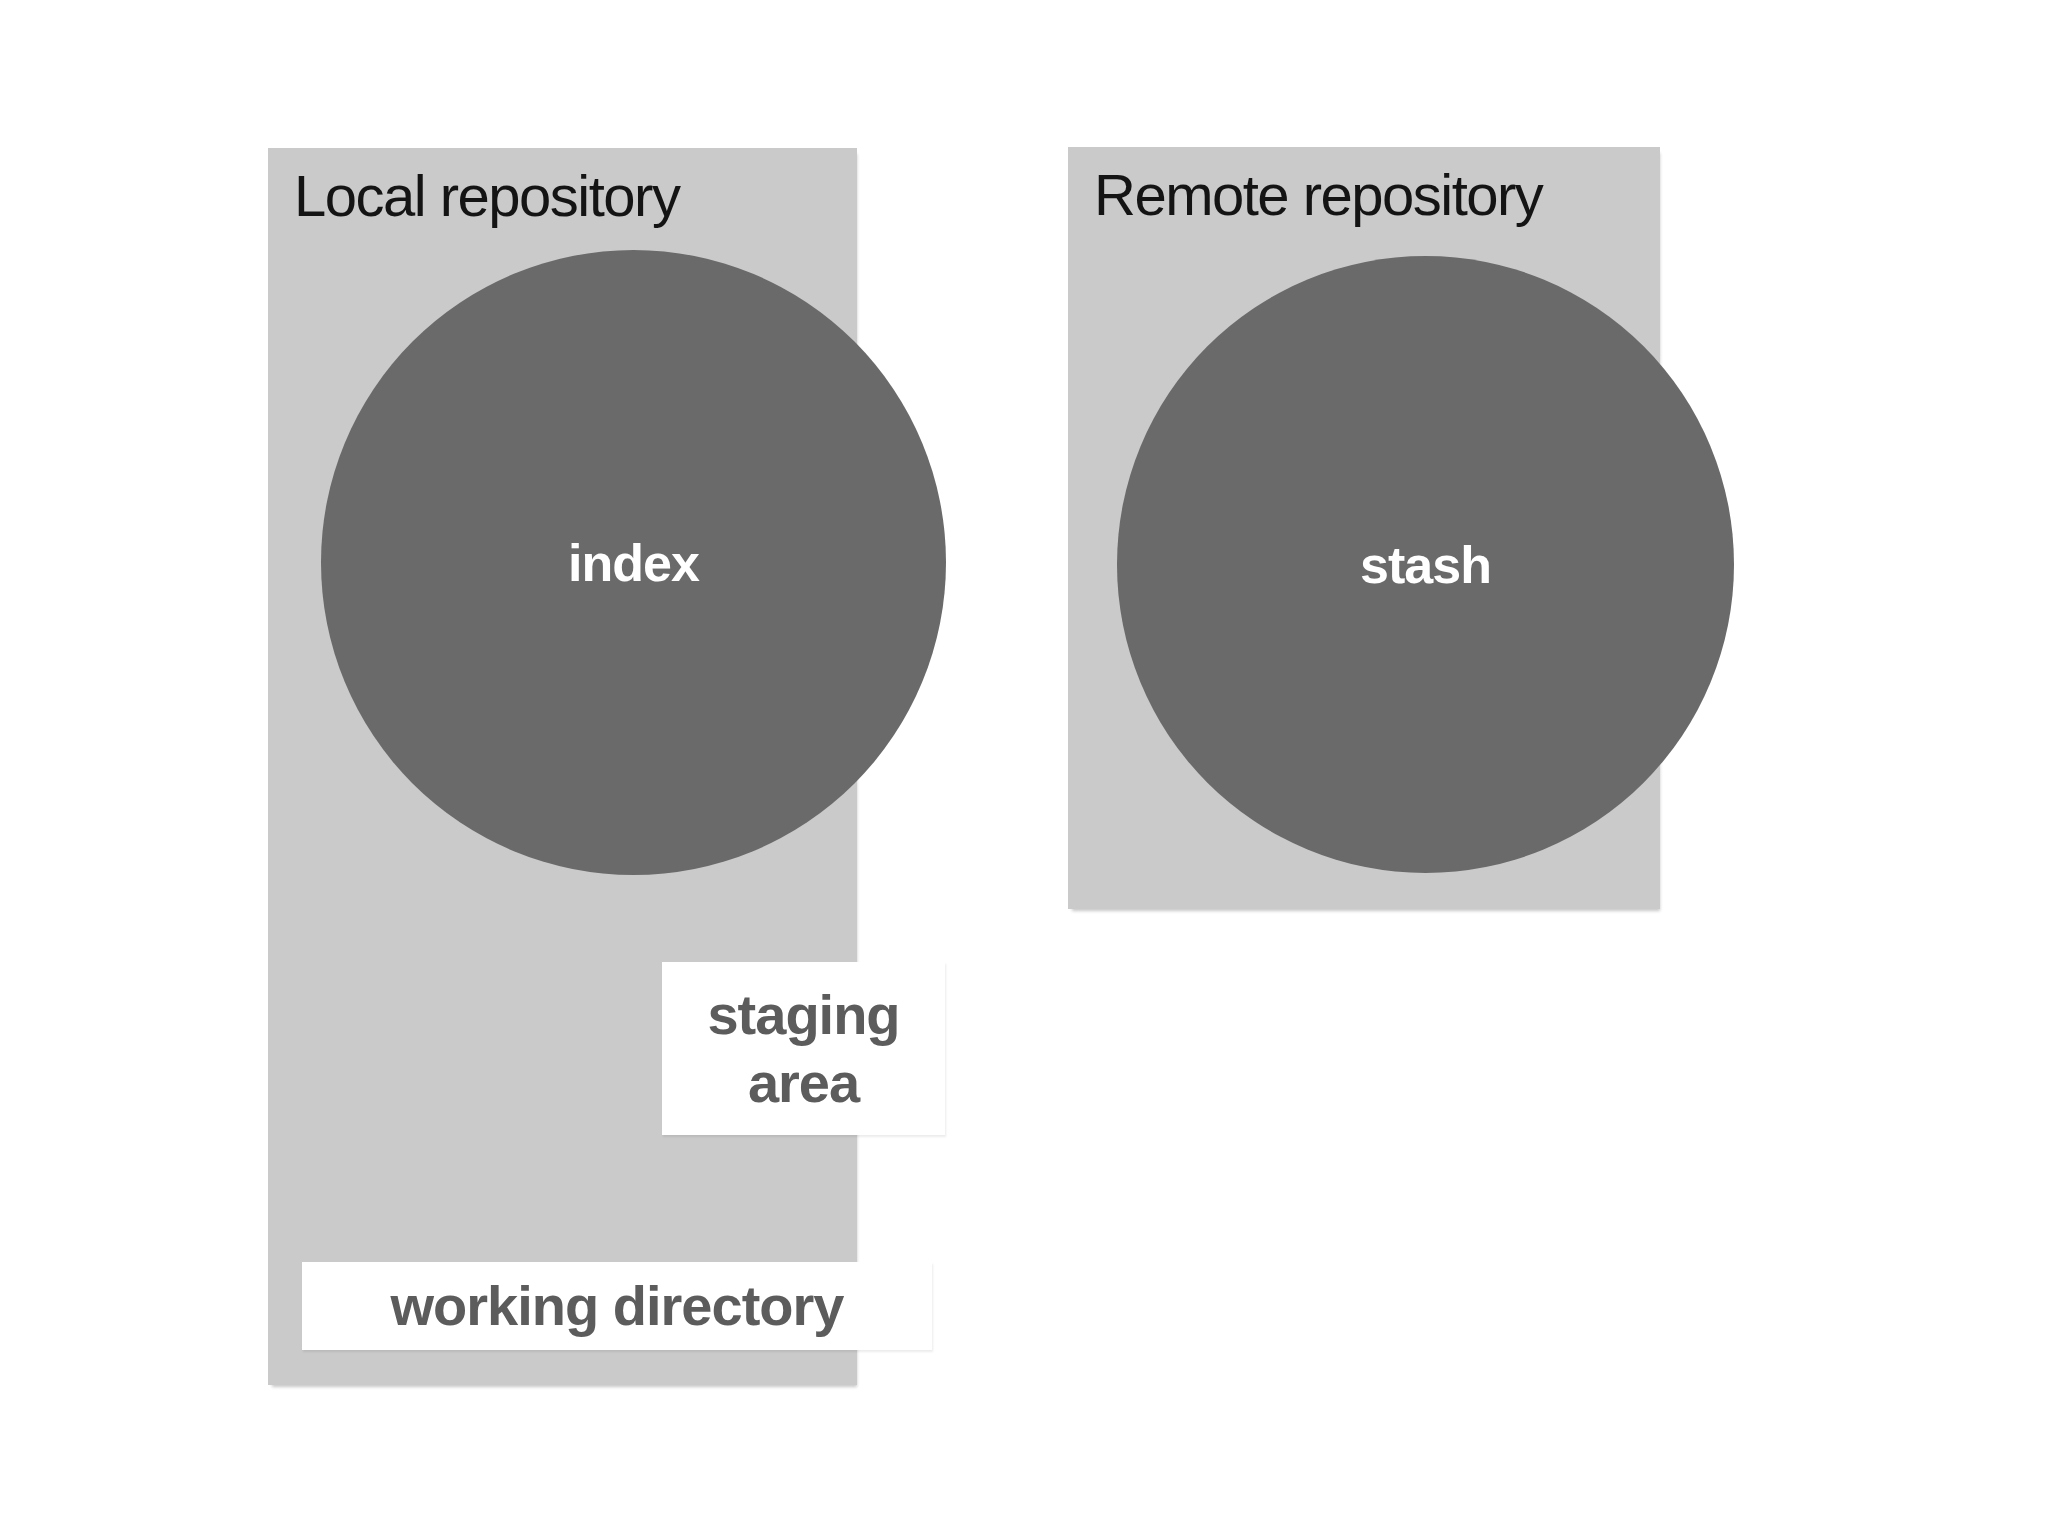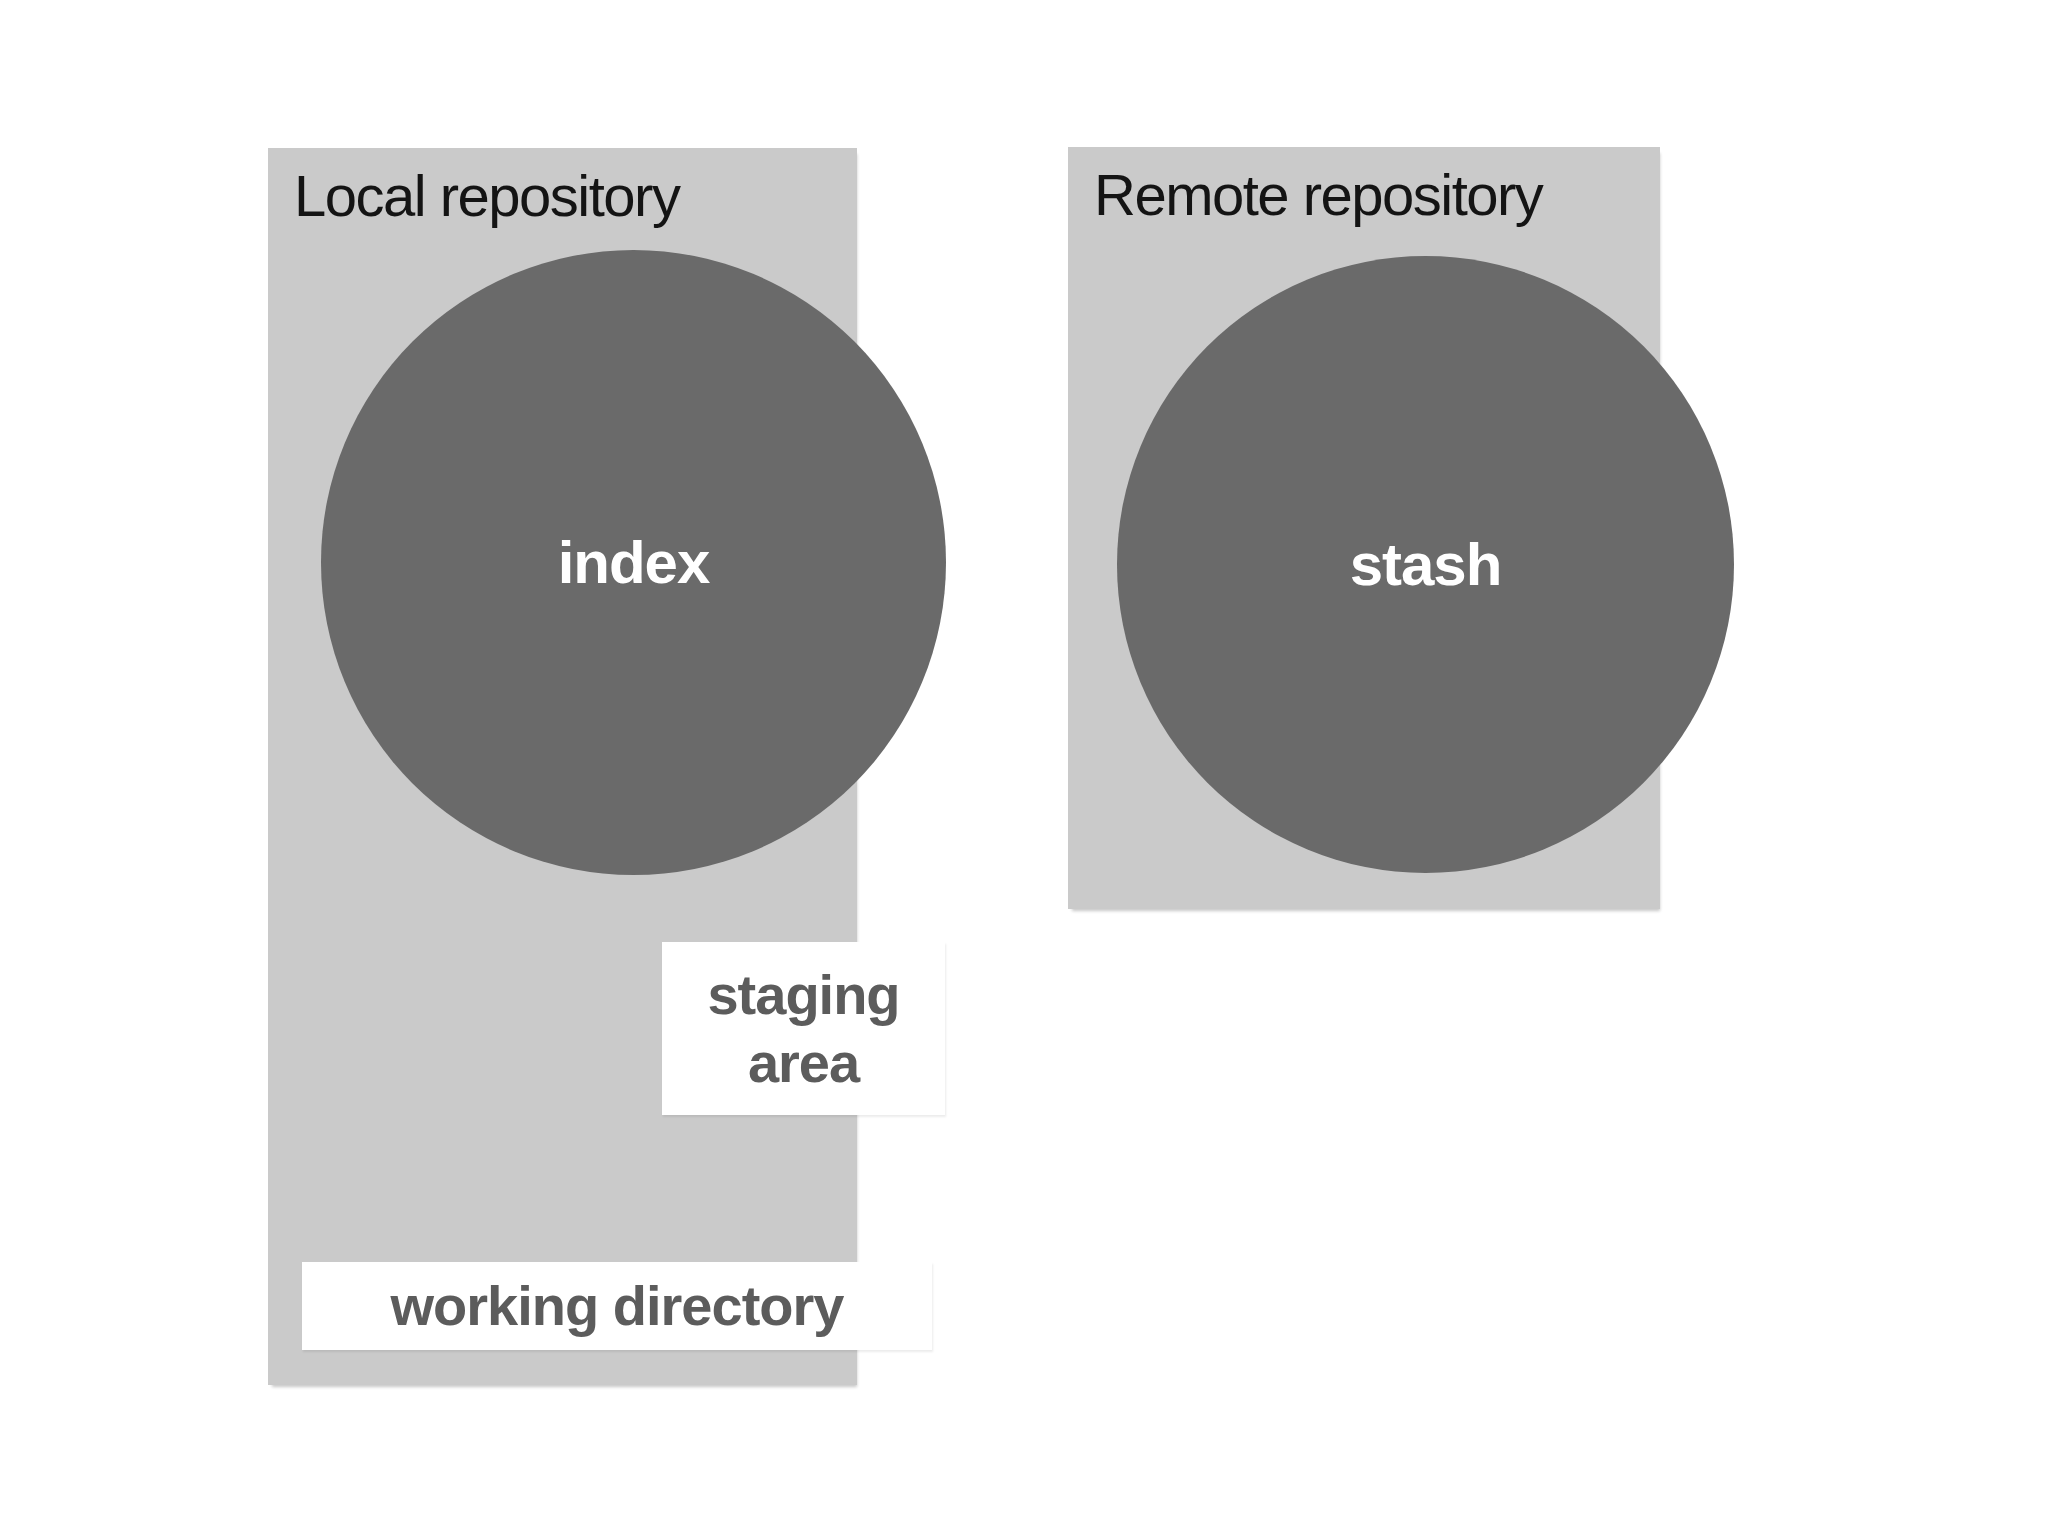--- a/index.html
+++ b/index.html
@@ -47,21 +47,21 @@
   #local-circle {
     left: 53px; top: 102px;
     width: 625px; height: 625px;
   }
   #remote-circle {
     left: 49px; top: 109px;
     width: 617px; height: 617px;
   }
   .circle-label {
     color: var(--circle-label-text, #ffffff);
-    font-size: 60px;
+    font-size: 52px;
     font-weight: 700;
     letter-spacing: -1px;
   }
   .white-box {
     position: absolute;
     background: var(--white-box-bg, #ffffff);
     display: flex;
     align-items: center;
     justify-content: center;
     text-align: center;
@@ -70,21 +70,21 @@
     font-weight: 700;
     letter-spacing: -1px;
     line-height: 1.2;
     box-shadow: 1px 2px 2px rgba(0,0,0,0.08);
   }
   #stash-box {
     left: 47px; top: 814px;
     width: 265px; height: 171px;
   }
   #staging-box {
-    left: 394px; top: 794px;
+    left: 394px; top: 814px;
     width: 283px; height: 173px;
     padding: 0;
   }
   #staging-box .wrap-label {
     width: 243px; 
   }
   #working-box {
     left: 34px; top: 1114px;
     width: 630px; height: 88px;
   }

